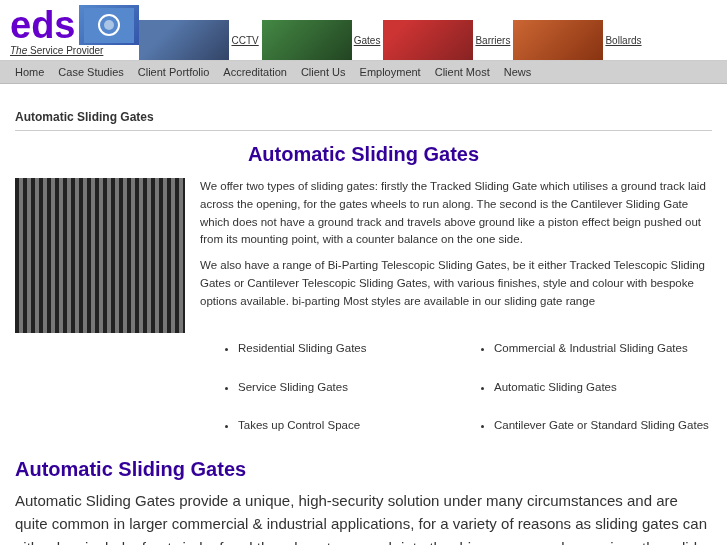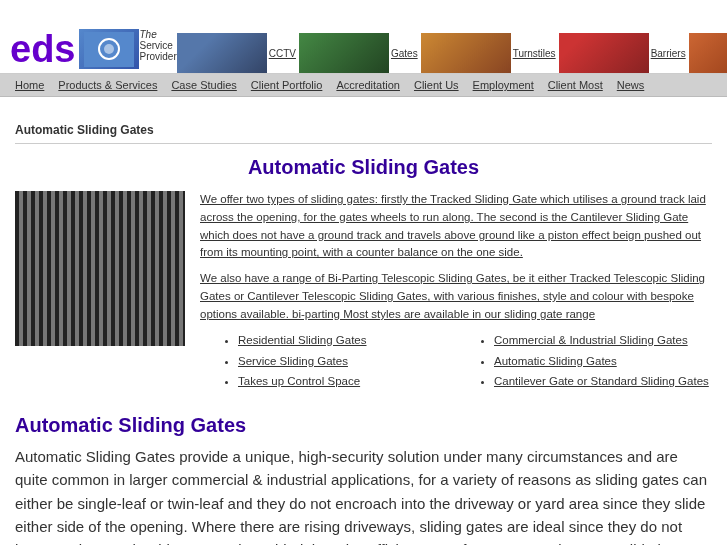--- a/index.html
+++ b/index.html
@@ -11,101 +11,96 @@
     .header-images { display: flex; gap: 3px; align-items: flex-end; flex: 1; }
     .header-img-block { display: flex; flex-direction: row; align-items: center; gap: 2px; }
     .header-img { width: 90px; height: 40px; background: #888; overflow: hidden; }
     .header-img.cctv { background: linear-gradient(135deg, #5577aa 30%, #334466 100%); }
     .header-img.access { background: linear-gradient(135deg, #aaaaaa 0%, #666666 100%); }
     .header-img.gates { background: linear-gradient(135deg, #448844 0%, #224422 100%); }
     .header-img.turnstiles { background: linear-gradient(135deg, #cc8833 0%, #884422 100%); }
     .header-img.barriers { background: linear-gradient(135deg, #cc3333 20%, #882222 100%); }
     .header-img.bollards { background: linear-gradient(135deg, #cc6633 0%, #883311 100%); }
     .header-img-label { font-size: 10px; color: #333; text-decoration: underline; cursor: pointer; }
-    .logo-box { display: flex; align-items: flex-start; padding-bottom: 4px; margin-top: 24px; }
+    .logo-box { display: flex; flex-direction: column; align-items: flex-start; padding-bottom: 4px; }
     .logo-img-box { width: 60px; height: 40px; background: linear-gradient(135deg, #5588cc 0%, #3355aa 100%); display: flex; align-items: center; justify-content: center; }
     
     
     .nav { background: #d0d0d0; display: flex; align-items: center; padding: 3px 8px; gap: 0; border-bottom: 1px solid #bbb; }
-    .nav-item { font-size: 11px; color: #333; padding: 2px 7px; cursor: pointer; white-space: nowrap; text-decoration: underline; }
+    .nav-item { font-size: 11px; color: #333; padding: 2px 7px; cursor: pointer; white-space: nowrap; }
     
     
     .page { background: #fff; min-height: 400px; padding: 26px 15px; }
     
     
     .breadcrumb { font-size: 12px; font-weight: bold; color: #333; margin-bottom: 12px; border-bottom: 1px solid #ccc; padding-bottom: 6px; }
     
     
     .content-section { margin-bottom: 20px; }
     .content-title { font-size: 20px; font-weight: bold; color: #330099; text-align: center; margin-bottom: 12px; }
     .content-title-left { font-size: 20px; font-weight: bold; color: #330099; margin-bottom: 8px; }
     
-    .content-body { display: flex; gap: 15px; margin-bottom: 12px; text-decoration: underline; }
+    .content-body { display: flex; gap: 15px; margin-bottom: 12px; }
     .gate-image { width: 170px; height: 155px; flex-shrink: 0; background: linear-gradient(180deg, #888 0%, #555 50%, #333 100%); overflow: hidden; position: relative; }
     .gate-image-inner { width: 100%; height: 100%; background: 
       repeating-linear-gradient(90deg, #222 0px, #222 4px, #777 4px, #777 8px),
       linear-gradient(180deg, #559955 0%, #336633 40%, #222 100%); }
     
     .text-area { flex: 1; font-size: 11.5px; line-height: 1.55; color: #333; }
     .text-area p { margin-bottom: 8px; }
     
     .bullet-section { display: flex; gap: 20px; margin-top: 8px; margin-left: 20px; }
     .bullet-col { flex: 1; }
     .bullet-col ul { list-style: disc; padding-left: 18px; }
-    .bullet-col ul li { font-size: 11.5px; color: #333; margin-bottom: 3px; }
+    .bullet-col ul li { font-size: 11.5px; color: #333; margin-bottom: 3px; margin-top: 21px; }
     
     .lower-section { margin-top: 15px; }
     .lower-section p { font-size: 15px; line-height: 1.55; color: #333; }
   </style>
 </head>
 <body>
 
 <div class="header">
   <div class="logo-box">
     <div style="display:flex;align-items:center;gap:4px;">
       <div class="logo-eds">eds</div>
       <div class="logo-img-box">
         <svg width="50" height="35" viewBox="0 0 50 35">
           <rect width="50" height="35" fill="#5588cc"></rect>
           <circle cx="25" cy="17" r="10" fill="none" stroke="#fff" stroke-width="2"></circle>
           <circle cx="25" cy="17" r="5" fill="#fff" opacity="0.5"></circle>
         </svg>
       </div>
     </div>
-    <div style="font-size:10px;color:#333;">
+    <div style="font-size:10px;color:#333;text-decoration:underline;">
       <em>The</em> Service Provider
     </div>
   </div>
   <div class="header-images">
     <div class="header-img-block">
       <div class="header-img cctv"></div>
       <span class="header-img-label">CCTV</span>
     </div>
     <div class="header-img-block">
       <div class="header-img gates"></div>
       <span class="header-img-label">Gates</span>
-    </div>
-    <div class="header-img-block">
-      <div class="header-img turnstiles"></div>
-      <span class="header-img-label">Turnstiles</span>
     </div>
     <div class="header-img-block">
       <div class="header-img barriers"></div>
       <span class="header-img-label">Barriers</span>
     </div>
     <div class="header-img-block">
       <div class="header-img bollards"></div>
       <span class="header-img-label">Bollards</span>
     </div>
   </div>
 </div>
 
 <div class="nav">
   <span class="nav-item">Home</span>
-  <span class="nav-item">Products &amp; Services</span>
   <span class="nav-item">Case Studies</span>
   <span class="nav-item">Client Portfolio</span>
   <span class="nav-item">Accreditation</span>
   <span class="nav-item">Client Us</span>
   <span class="nav-item">Employment</span>
   <span class="nav-item">Client Most</span>
   <span class="nav-item">News</span>
 </div>
 
 <div class="page">

